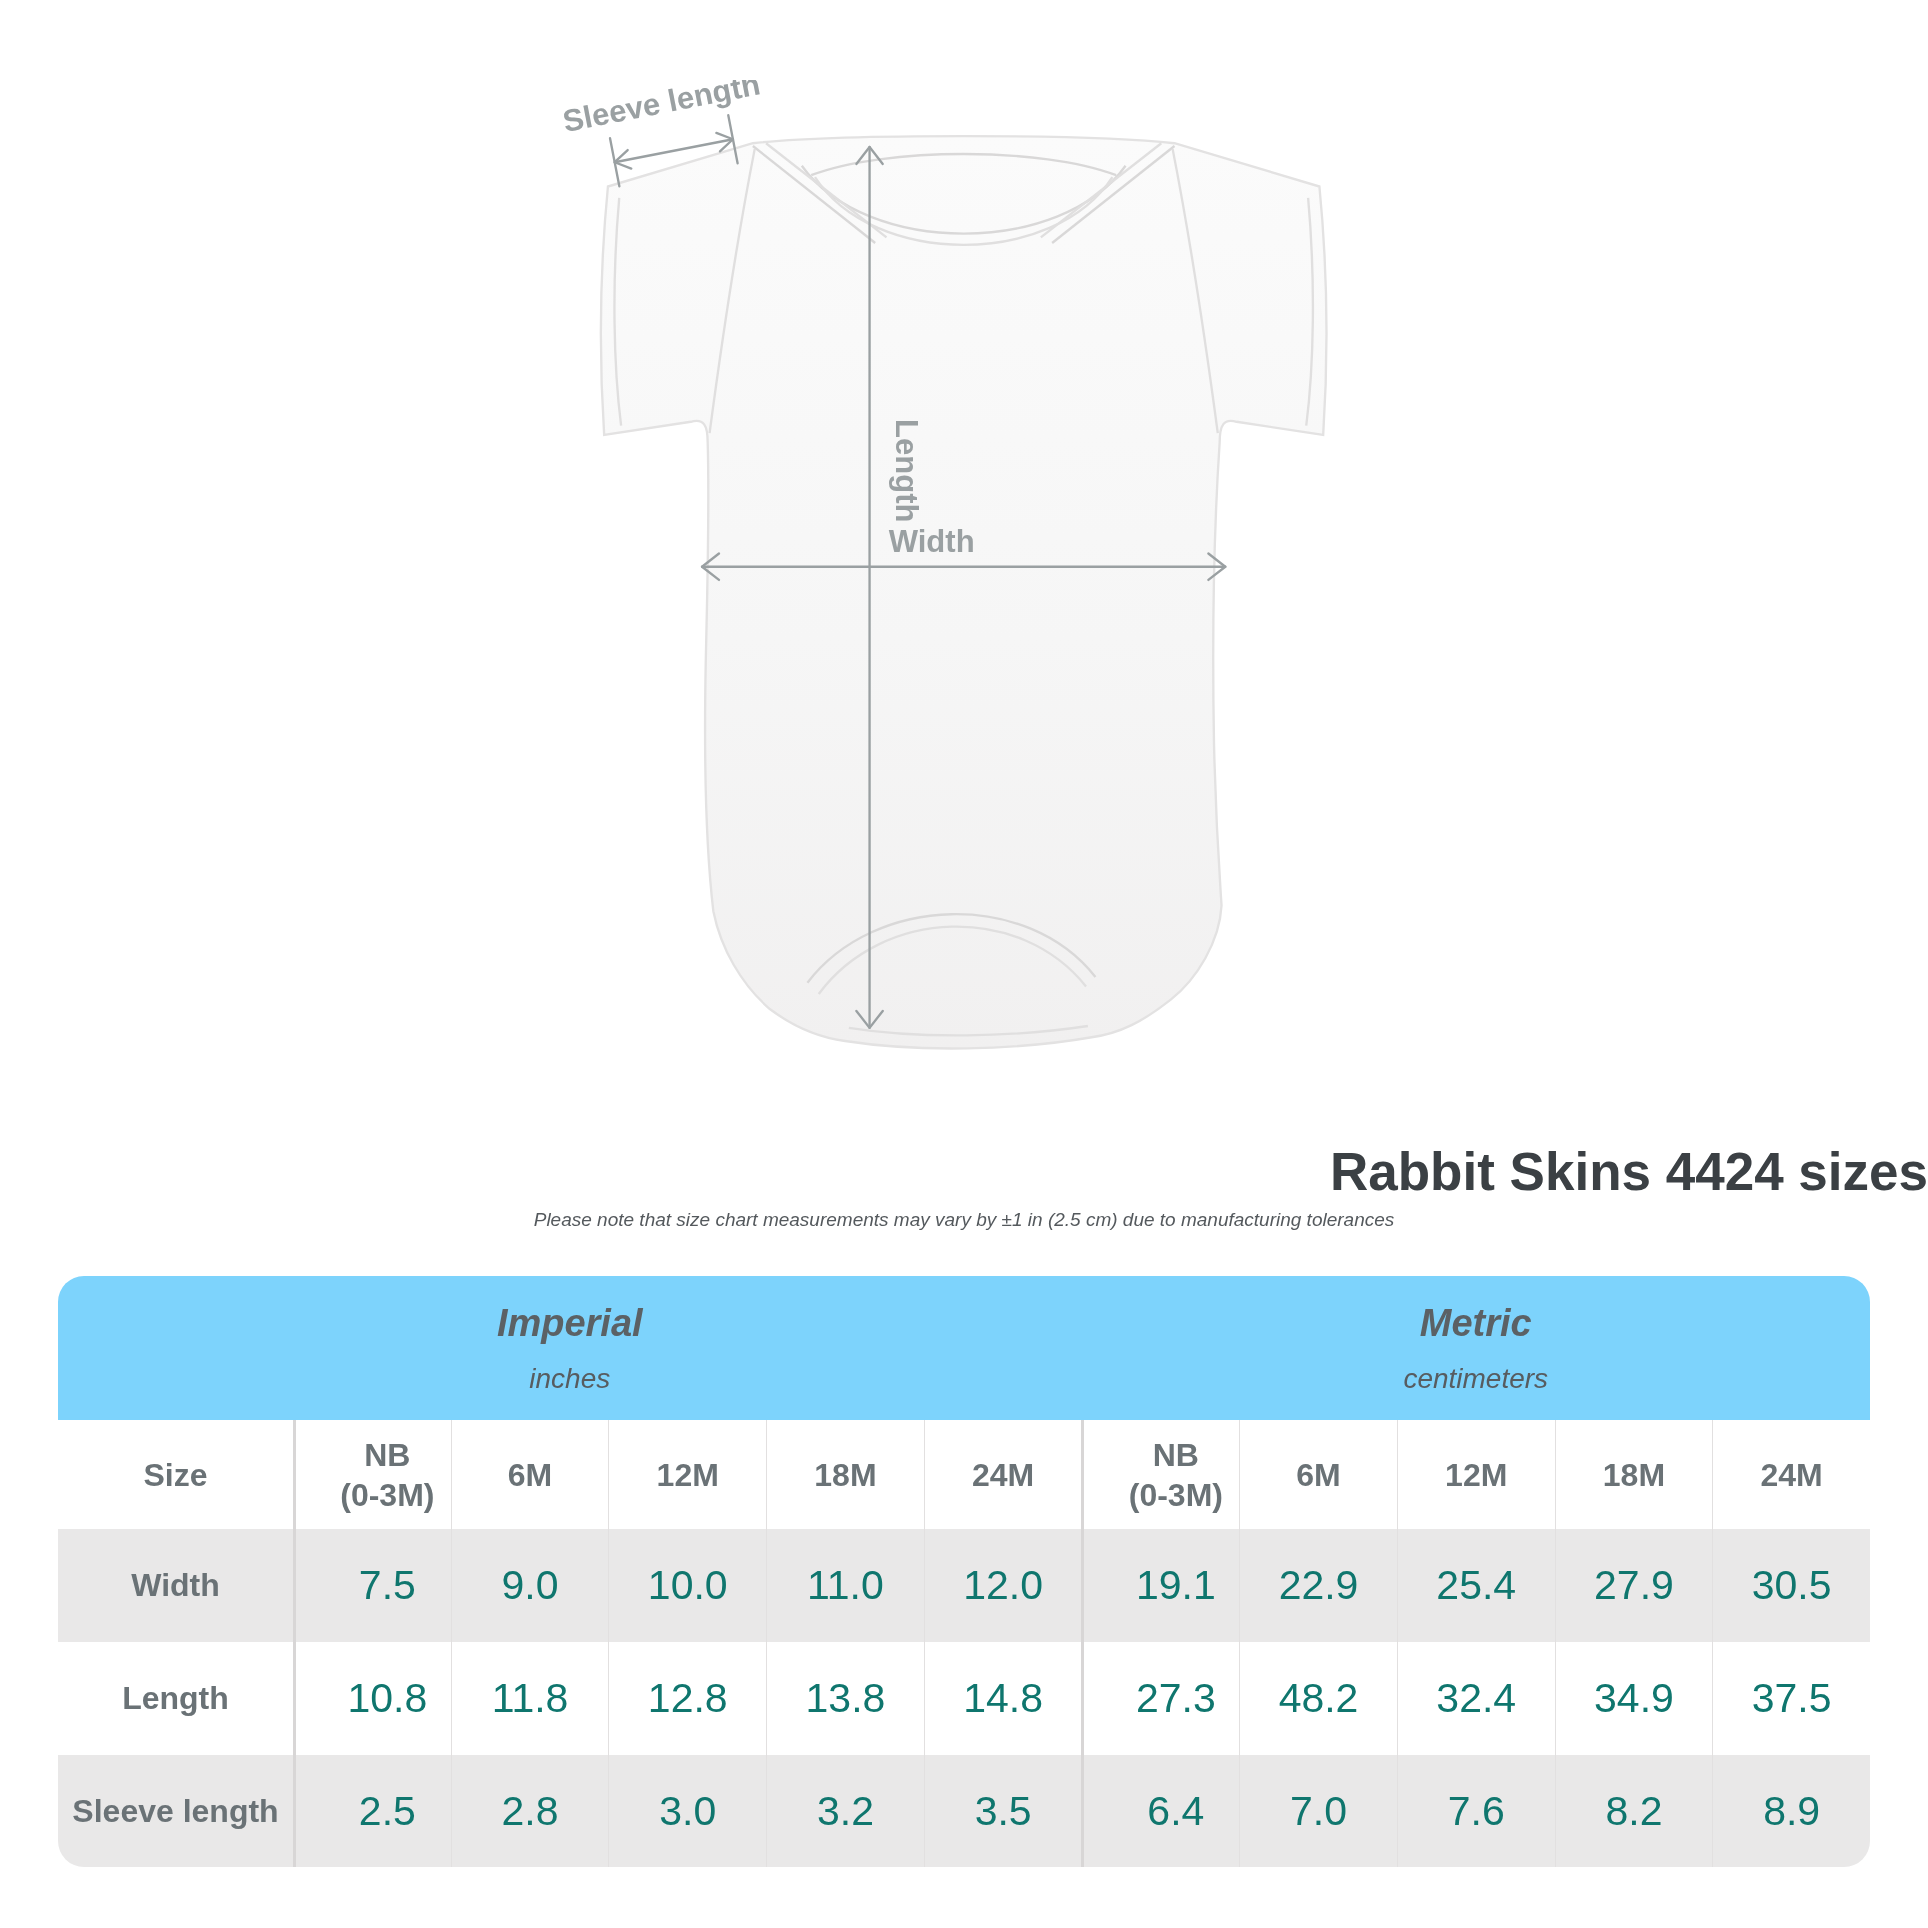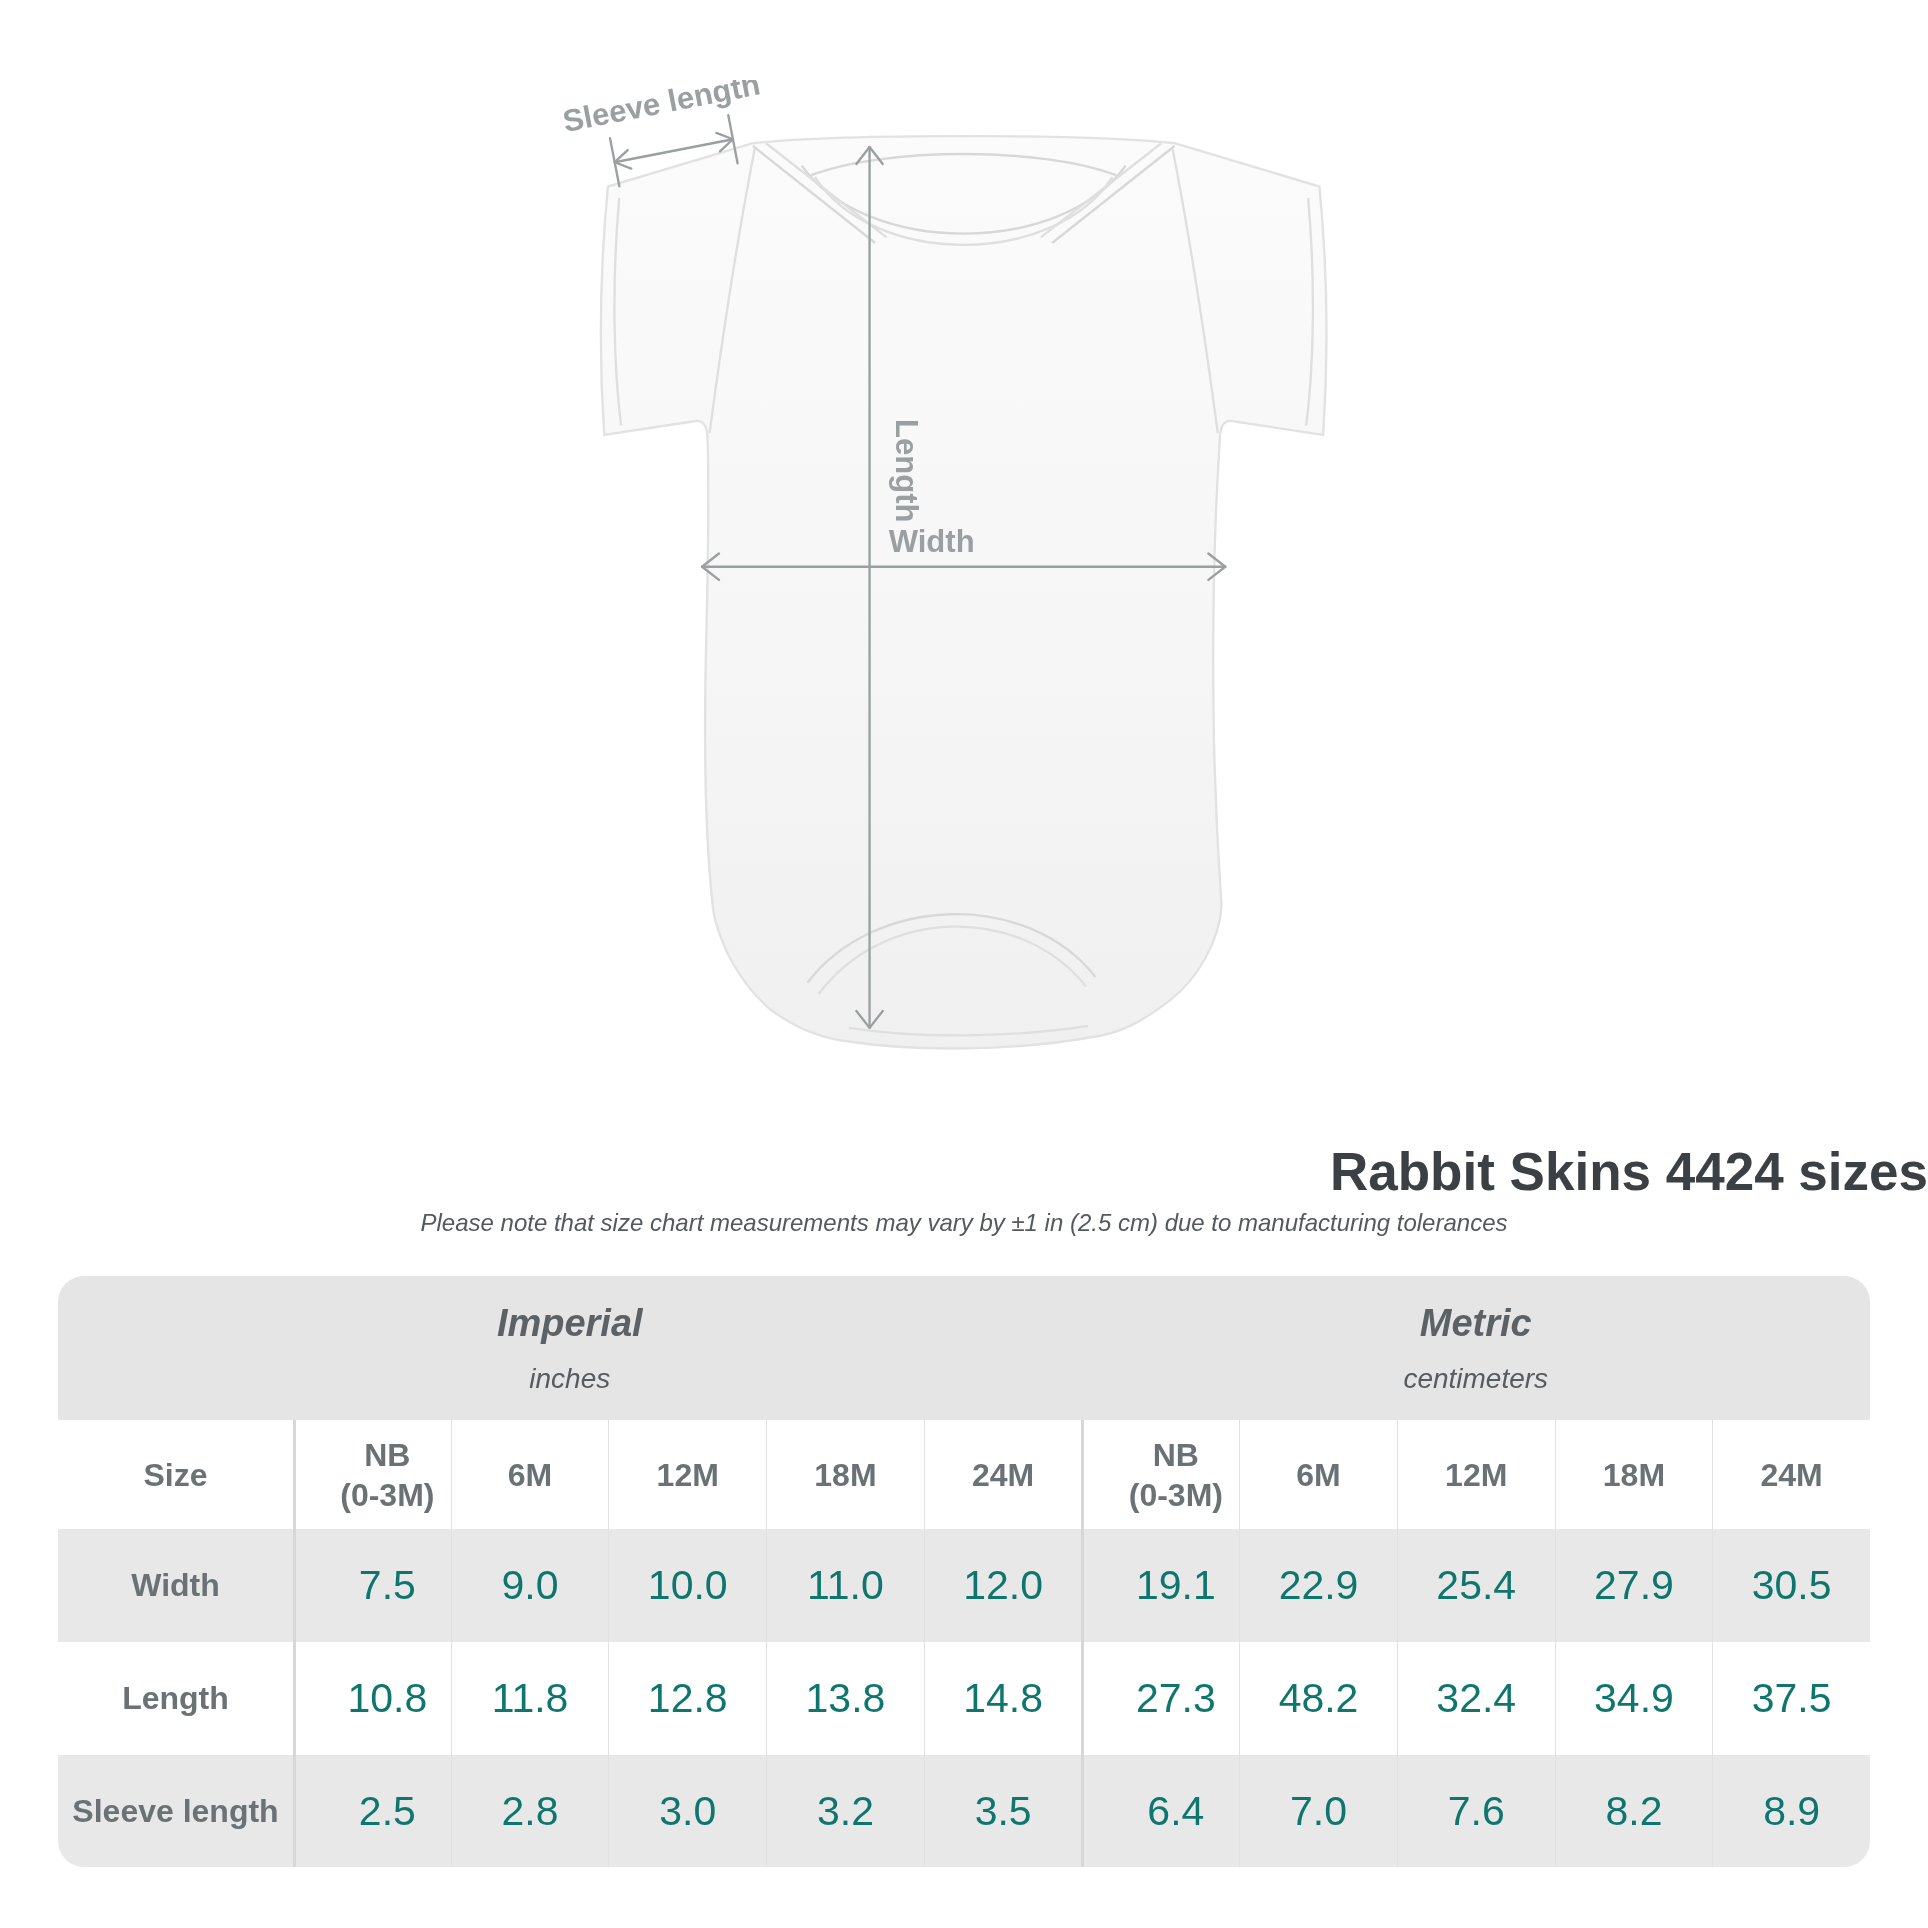--- a/index.html
+++ b/index.html
@@ -14,32 +14,32 @@
   .ann-text{fill:#9aa0a2;font-weight:bold;font-size:33px;}
   .seam{stroke:#e0dfdf;stroke-width:2.5;fill:none;}
   .seam-dark{stroke:#d9d8d8;stroke-width:2.5;fill:none;}
   
   .page-title{
     position:absolute;left:0;top:1141px;width:100%;text-align:right;
     font-size:53px;font-weight:bold;color:#3b4044;letter-spacing:0;
   }
   .page-subtitle{
     position:absolute;left:0;top:1209px;width:100%;text-align:center;
-    font-size:24px;font-style:italic;color:#54595d;
+    font-size:19px;font-style:italic;color:#54595d;
   }
   
   .size-table{
     position:absolute;left:58px;top:1276px;width:1812px;
     display:grid;
     grid-template-columns:235px repeat(10,1fr);
     grid-template-rows:144px 109px 113px 113px 112px;
     border-radius:26px;overflow:hidden;background:#ffffff;
   }
   .cell{display:flex;flex-direction:column;align-items:center;justify-content:center;}
-  .band{background:#e5e5e5;}
+  .band{background:#7dd3fc;}
   .bg-gray{background:#e9e8e8;}
   .major{border-left:3.8px solid #d8d6d6;padding-left:28px;}
   .minor{border-left:1.9px solid #e2e0e0;}
   .group-name{font-size:38px;font-weight:bold;font-style:italic;color:#5b6165;}
   .group-unit{font-size:28px;font-style:italic;color:#575c60;margin-top:18px;}
   .col-header{font-size:32px;font-weight:bold;color:#6a7276;line-height:40px;text-align:center;}
   .hsub{display:block;font-size:32px;font-weight:bold;color:#6a7276;line-height:40px;}
   .hsub:empty{display:none;}
   .row-label{font-size:32px;font-weight:bold;color:#6a7276;text-align:center;}
   .val{font-size:41px;color:#0f766e;}

